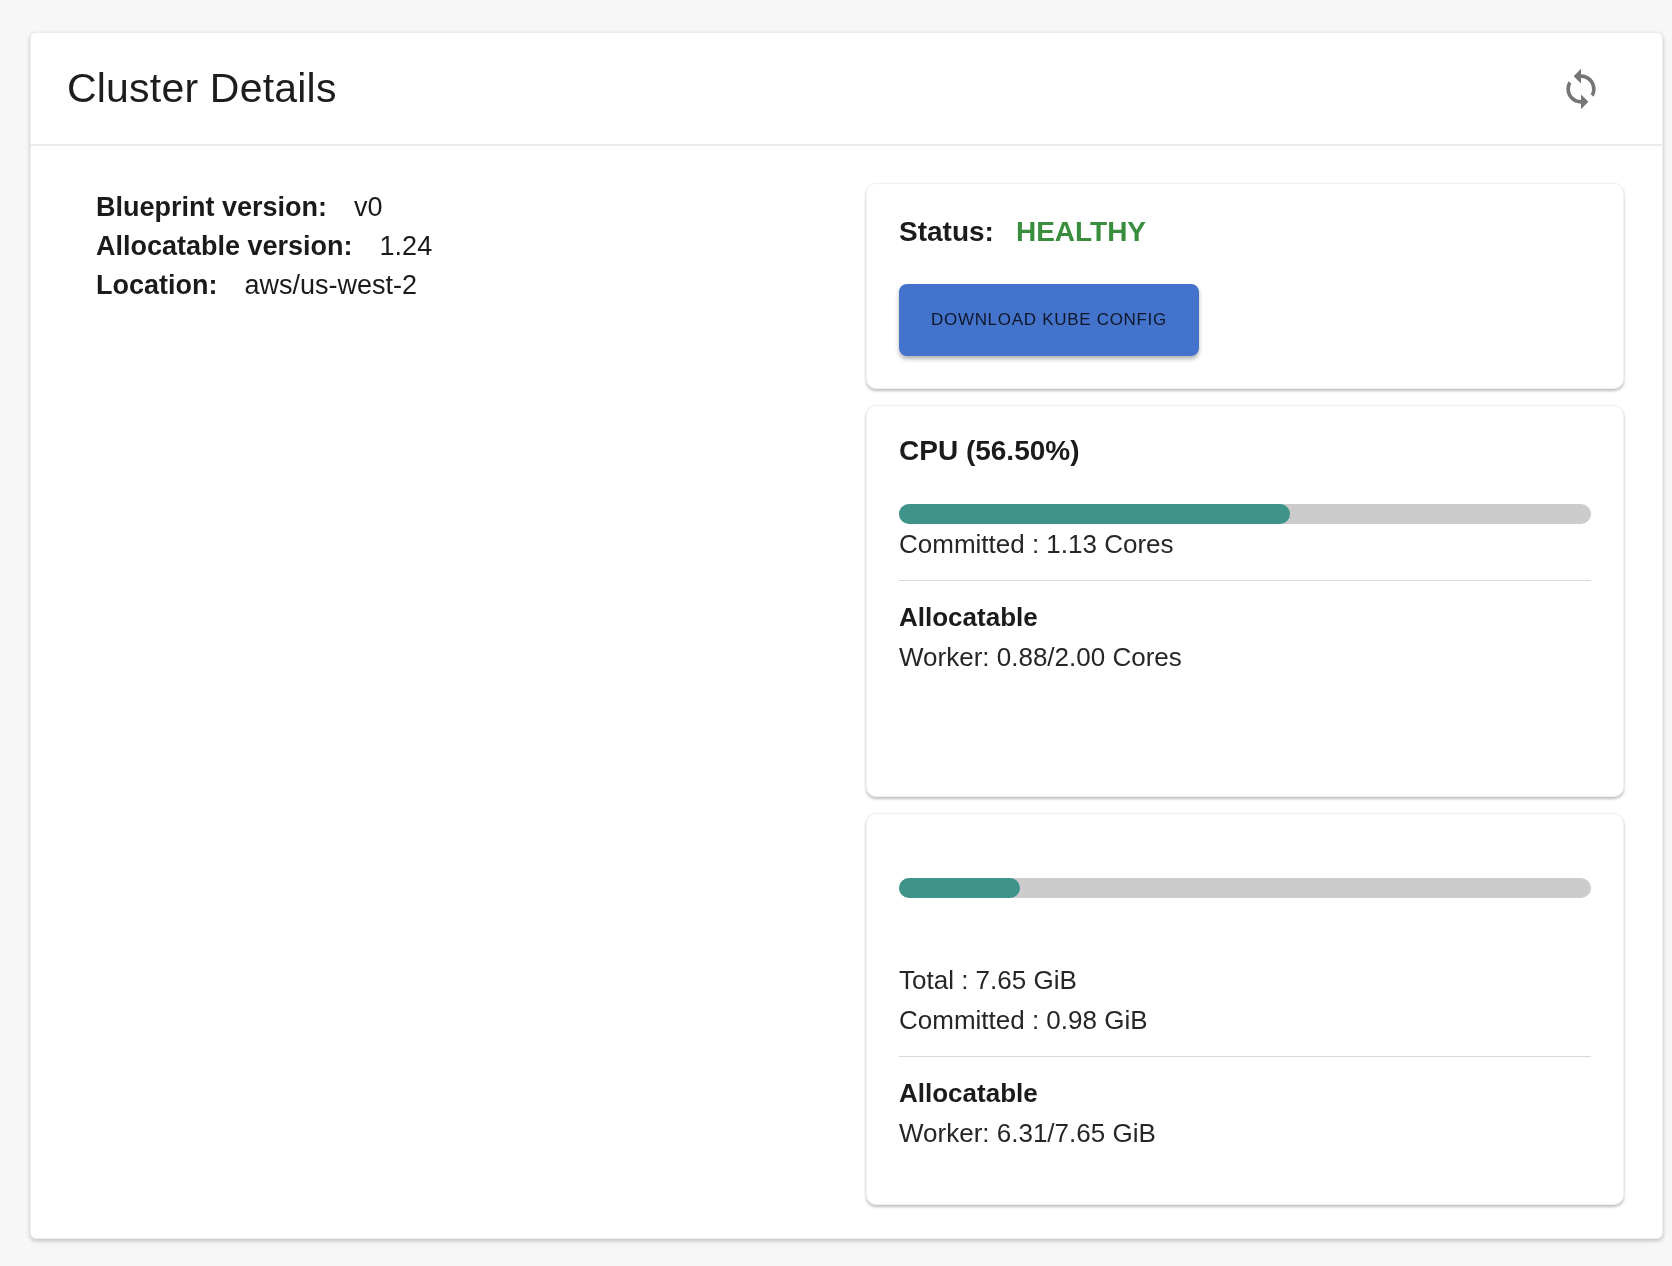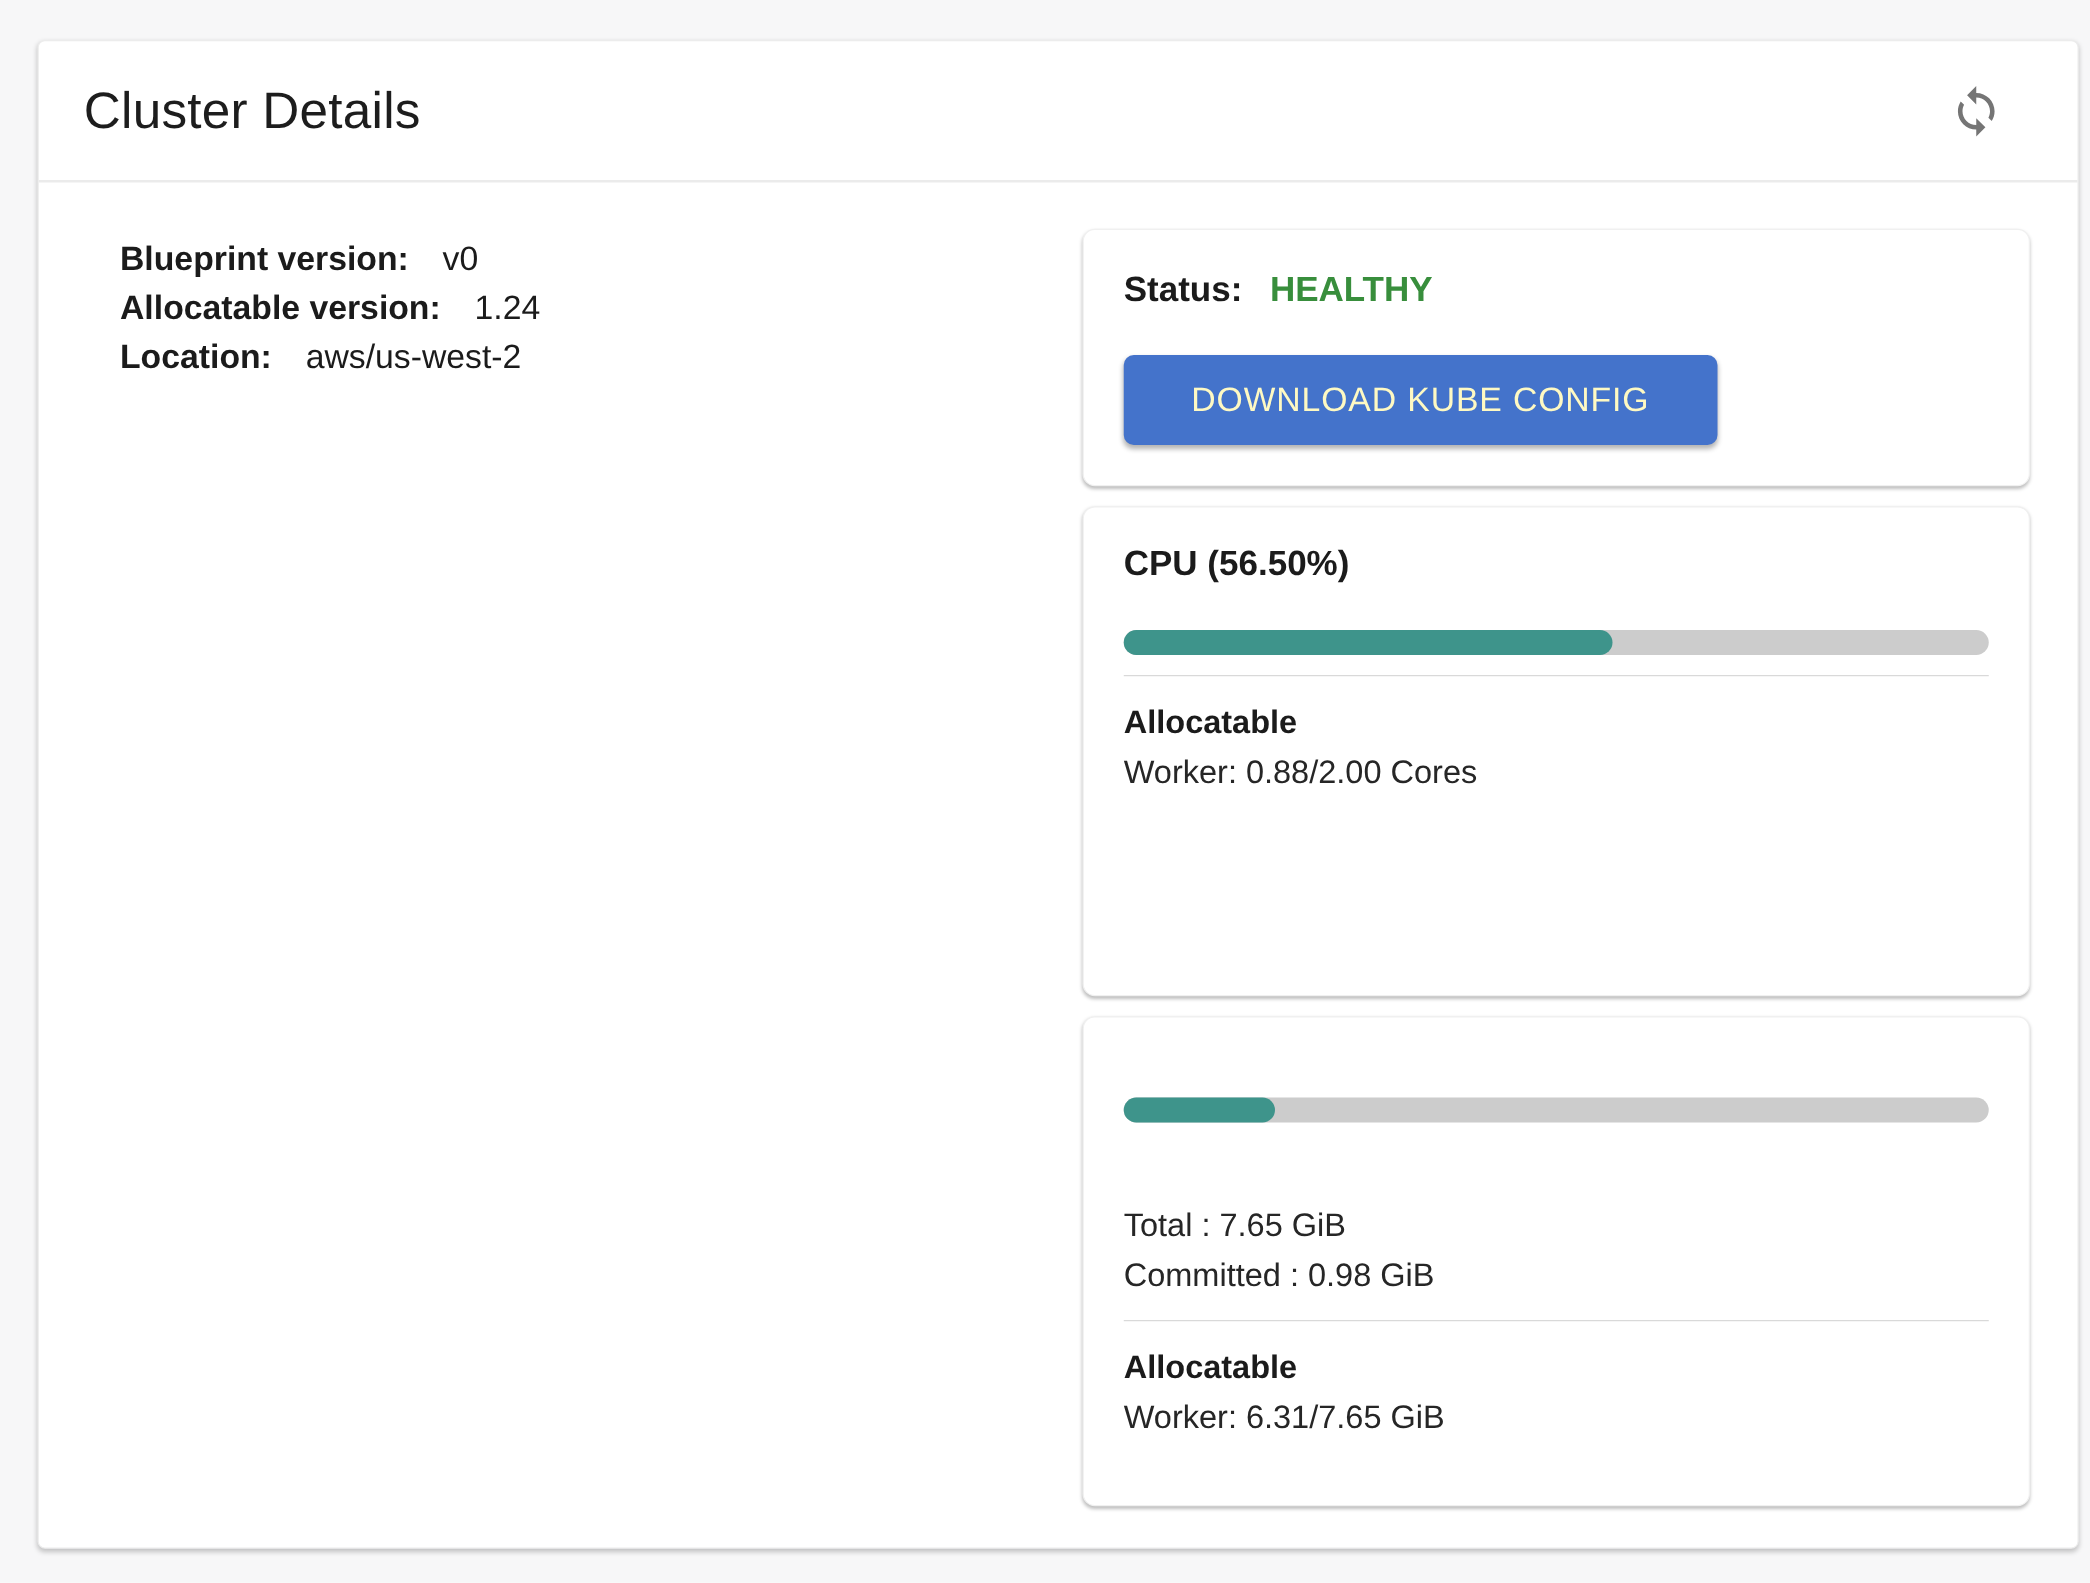--- a/index.html
+++ b/index.html
@@ -85,27 +85,27 @@
     color: #1b1b1b;
   }
   .status-value {
     margin-left: 22px;
     font-weight: 700;
     color: var(--healthy-green, #388e3c);
   }
   .download-btn {
     margin-top: 30px;
     height: 72px;
-    padding: 0 54px;
+    padding: 0 32px;
     border: none;
     border-radius: 8px;
     background: var(--button-blue, #4473cb);
-    color: #fef9c3;
+    color: #0f172a;
     font-family: "Liberation Sans", sans-serif;
-    font-size: 27px;
+    font-size: 17px;
     font-weight: 500;
     letter-spacing: 0.7px;
     box-shadow: 0 3px 4px rgba(0,0,0,0.30);
     cursor: pointer;
   }
 
   .metric-card { height: 392px; padding: 28px 32px; }
   .metric-title {
     margin: 0;
     font-size: 28px;
@@ -176,20 +176,21 @@
           <span>Status:</span><span class="status-value">HEALTHY</span>
         </div>
         <button class="download-btn">DOWNLOAD KUBE CONFIG</button>
       </section>
 
       <section class="inner-card metric-card">
         <h2 class="metric-title">CPU (56.50%)</h2>
         <div class="progress-track">
           <div class="progress-fill" style="width: 56.5%;"></div>
         </div>
+        <p class="metric-line">Committed : 1.13 Cores</p>
         <hr class="metric-divider">
         <p class="metric-line alloc-label">Allocatable</p>
         <p class="metric-line">Worker: 0.88/2.00 Cores</p>
       </section>
 
       <section class="inner-card metric-card">
         <div class="progress-track">
           <div class="progress-fill" style="width: 17.52%;"></div>
         </div>
         <p class="metric-line first">Total : 7.65 GiB</p>

